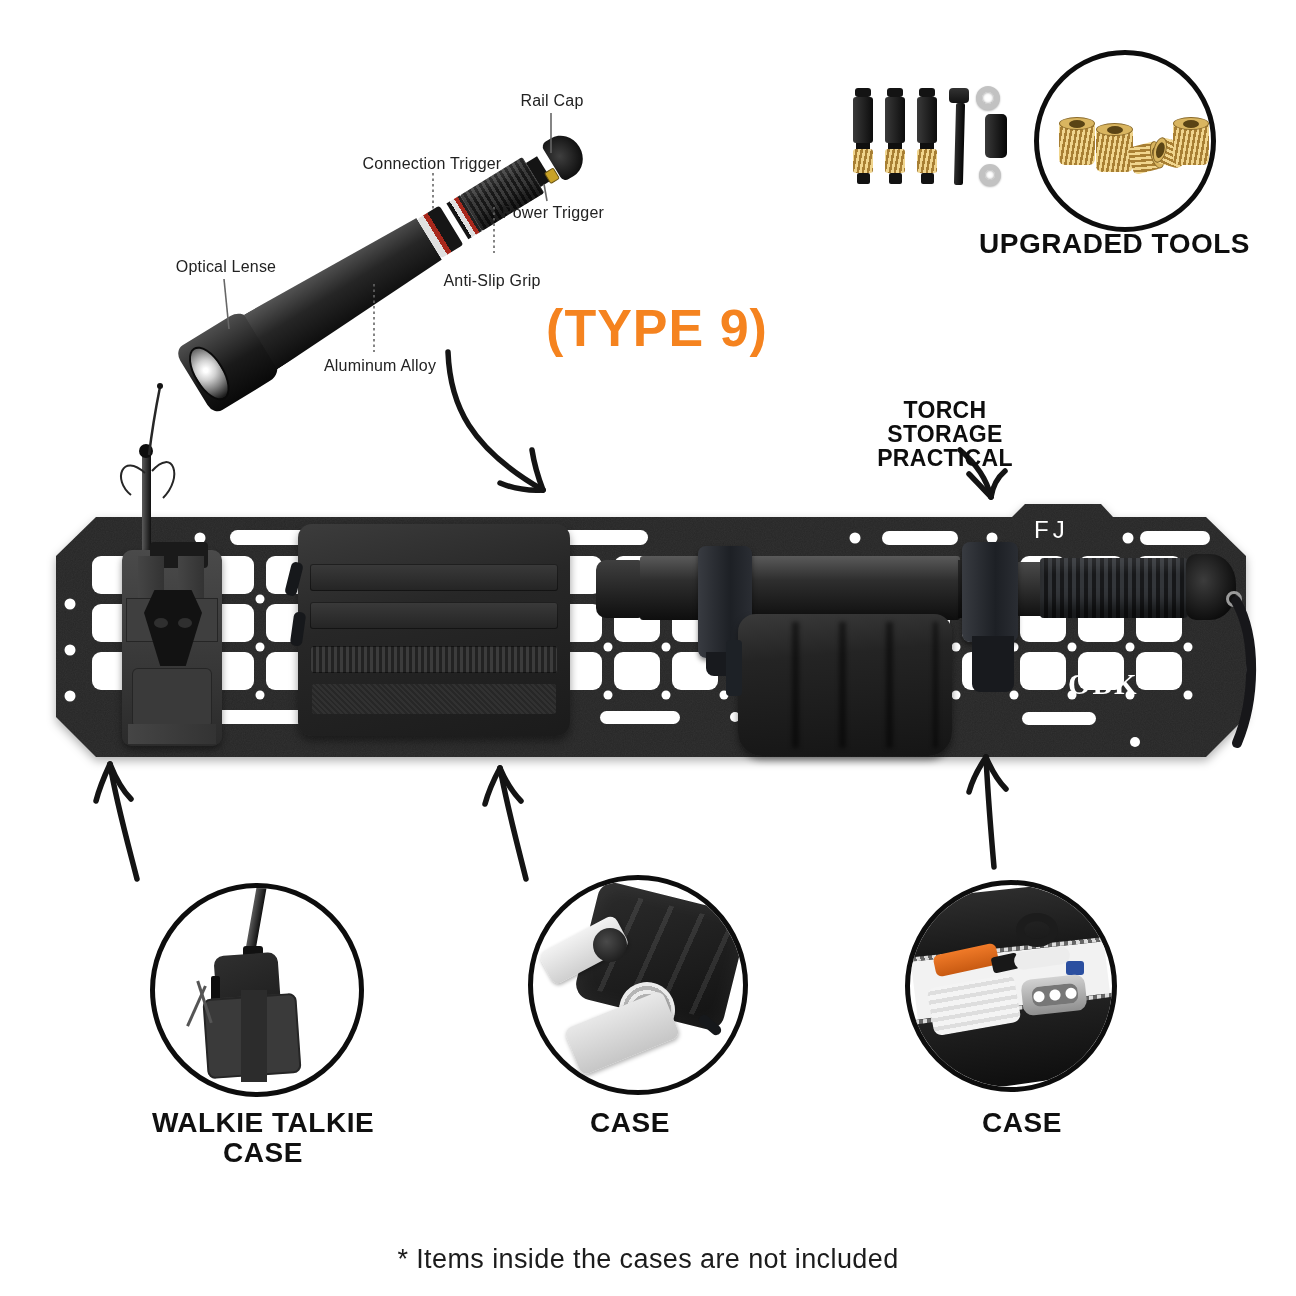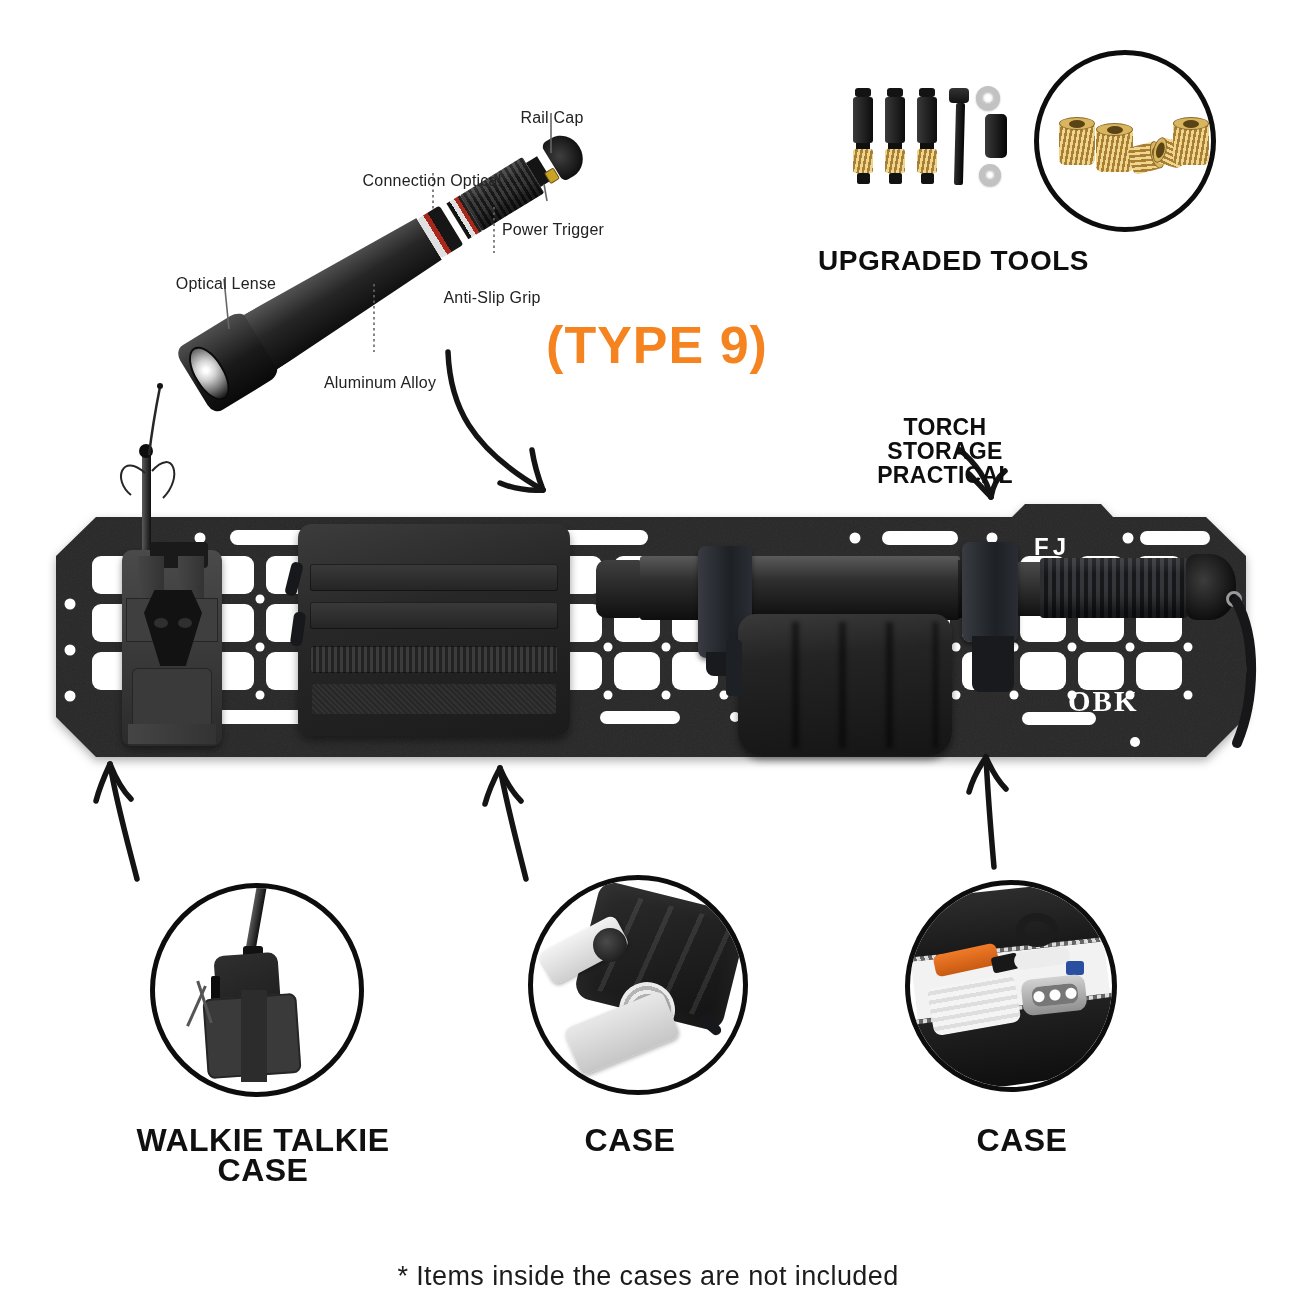--- a/index.html
+++ b/index.html
@@ -42,21 +42,21 @@
     box-shadow:inset 0 -12px 12px rgba(0,0,0,.55), inset 0 8px 10px rgba(255,255,255,.12);
     border-radius:2px; }
   .fl-neck { left:398px; top:26px; width:13px; height:28px; background:#141414; }
   .fl-cap { left:420px; top:18px; width:32px; height:44px;
     background:radial-gradient(ellipse at 32% 45%,#3f3f3f,#0d0d0d 75%);
     border-radius:6px 20px 20px 6px / 6px 22px 22px 6px; }
   .fl-trigger { left:408px; top:44px; width:9px; height:11px; background:#c9a227;
     border:1px solid #6b5510; border-radius:2px; }
 
   
-  .tools-title { position:absolute; left:818px; top:228px; width:432px; text-align:left;
+  .tools-title { position:absolute; left:818px; top:228px; width:432px; text-align:right;
     font-size:28px; font-weight:800; letter-spacing:0.5px; color:#0e0e0e; }
   .tools-sub { position:absolute; left:812px; top:256px; width:444px; text-align:center;
     font-size:28px; font-weight:600; letter-spacing:0.5px; color:#111; }
   .bracket-callout { position:absolute; left:845px; top:398px; width:200px; text-align:center;
     font-size:23px; font-weight:800; line-height:24px; color:#0e0e0e; letter-spacing:0.3px; }
 
   
   .bolt-cap   { background:#131313; border-radius:3px; }
   .bolt-body  { background:linear-gradient(90deg,#3a3a3a,#0c0c0c); border-radius:3px; }
   .bolt-neck  { background:#0f0f0f; }
@@ -110,36 +110,36 @@
 
   .walkie-body { background:linear-gradient(180deg,#4a4a4a,#2b2b2b); border-radius:10px;
     box-shadow:0 4px 7px rgba(0,0,0,.4); }
   .walkie-strap { background:linear-gradient(90deg,#454545,#333); }
   .buckle { background:#121212;
     clip-path:polygon(18% 0,82% 0,100% 30%,72% 100%,28% 100%,0 30%); }
   .buckle-eye { background:#2f2f2f; border-radius:50%; }
   .antenna-rod { background:linear-gradient(90deg,#5a5a5a,#101010); border-radius:4px; }
 
   .brand-fj { position:absolute; left:1034px; top:516px; color:#fff; font-size:24px;
-    font-weight:700; letter-spacing:4px; }
+    font-weight:400; letter-spacing:4px; }
   .brand-obk { position:absolute; left:1068px; top:668px; color:#fff; font-size:29px;
     font-weight:700; letter-spacing:2px; font-family:"Liberation Serif", serif; }
 
   
-  .case-label { position:absolute; width:340px; text-align:center; font-size:32px;
+  .case-label { position:absolute; width:340px; text-align:center; font-size:28px;
     font-weight:800; line-height:30px; color:#101010; letter-spacing:0.5px; }
   .disclaimer { position:absolute; left:0; top:1244px; width:1296px; text-align:center;
     font-size:27px; font-weight:400; color:#1c1c1c; letter-spacing:0.4px; }
 
   svg.overlay, svg.panel-svg { position:absolute; left:0; top:0; pointer-events:none; }
   svg.panel-svg { z-index:1; }
   .on-panel { z-index:2; }
   .above { z-index:4; }
   svg.overlay { z-index:6; }
-  .txt { z-index:7;margin-top:17px; }
+  .txt { z-index:7; }
 </style>
 </head>
 <body>
 
 <div class="stage">
 
   <svg class="panel-svg" width="1296" height="1296" viewBox="0 0 1296 1296">
     <defs>
       <filter id="grain">
         <feTurbulence type="fractalNoise" baseFrequency="0.9" numOctaves="2" stitchTiles="stitch" result="n"></feTurbulence>
@@ -196,21 +196,21 @@
     <div class="abs fl-body"></div>
     <div class="abs fl-threadA"></div>
     <div class="abs fl-ringB"></div>
     <div class="abs fl-grip"></div>
     <div class="abs fl-neck"></div>
     <div class="abs fl-cap"></div>
     <div class="abs fl-trigger"></div>
   </div>
 
   <div class="part-label txt" style="left:502px; top:92px; width:100px;">Rail Cap</div>
-  <div class="part-label txt" style="left:337px; top:155px; width:190px;">Connection Optical</div>
+  <div class="part-label txt" style="left:337px; top:155px; width:190px;">Connection Trigger</div>
   <div class="part-label txt" style="left:493px; top:204px; width:120px;">Power Trigger</div>
   <div class="part-label txt" style="left:166px; top:258px; width:120px;">Optical Lense</div>
   <div class="part-label txt" style="left:432px; top:272px; width:120px;">Anti-Slip Grip</div>
   <div class="part-label txt" style="left:315px; top:357px; width:130px;">Aluminum Alloy</div>
 
   <div class="type-label txt" style="color:#F5831F;">(TYPE 9)</div>
 
   <div class="abs" style="left:852px; top:88px; width:22px; height:100px;">
     <div class="abs bolt-cap" style="left:3px;  top:0;    width:16px; height:9px;"></div>
     <div class="abs bolt-body" style="left:1px;  top:9px;  width:20px; height:46px;"></div>

